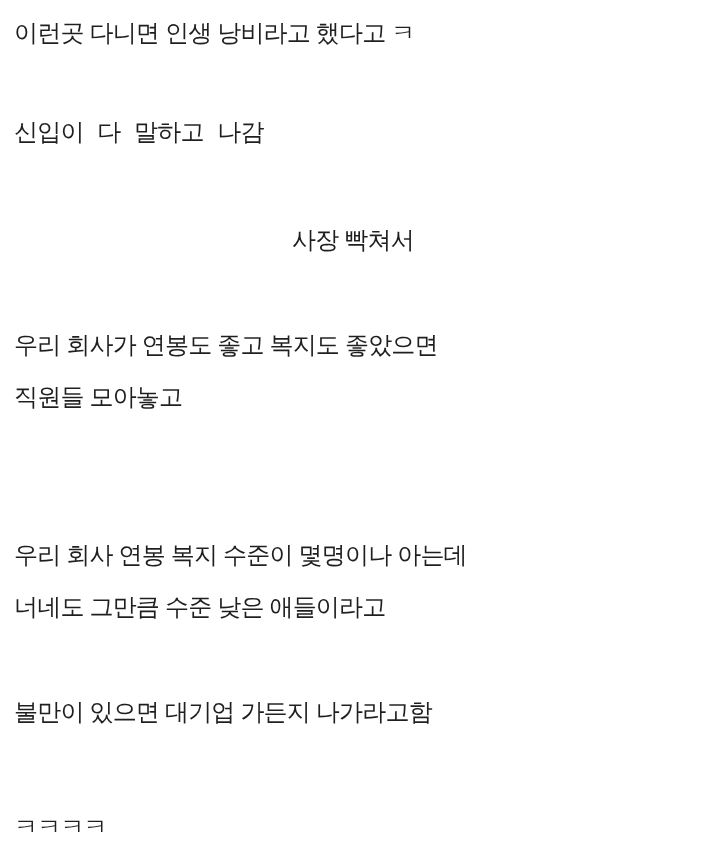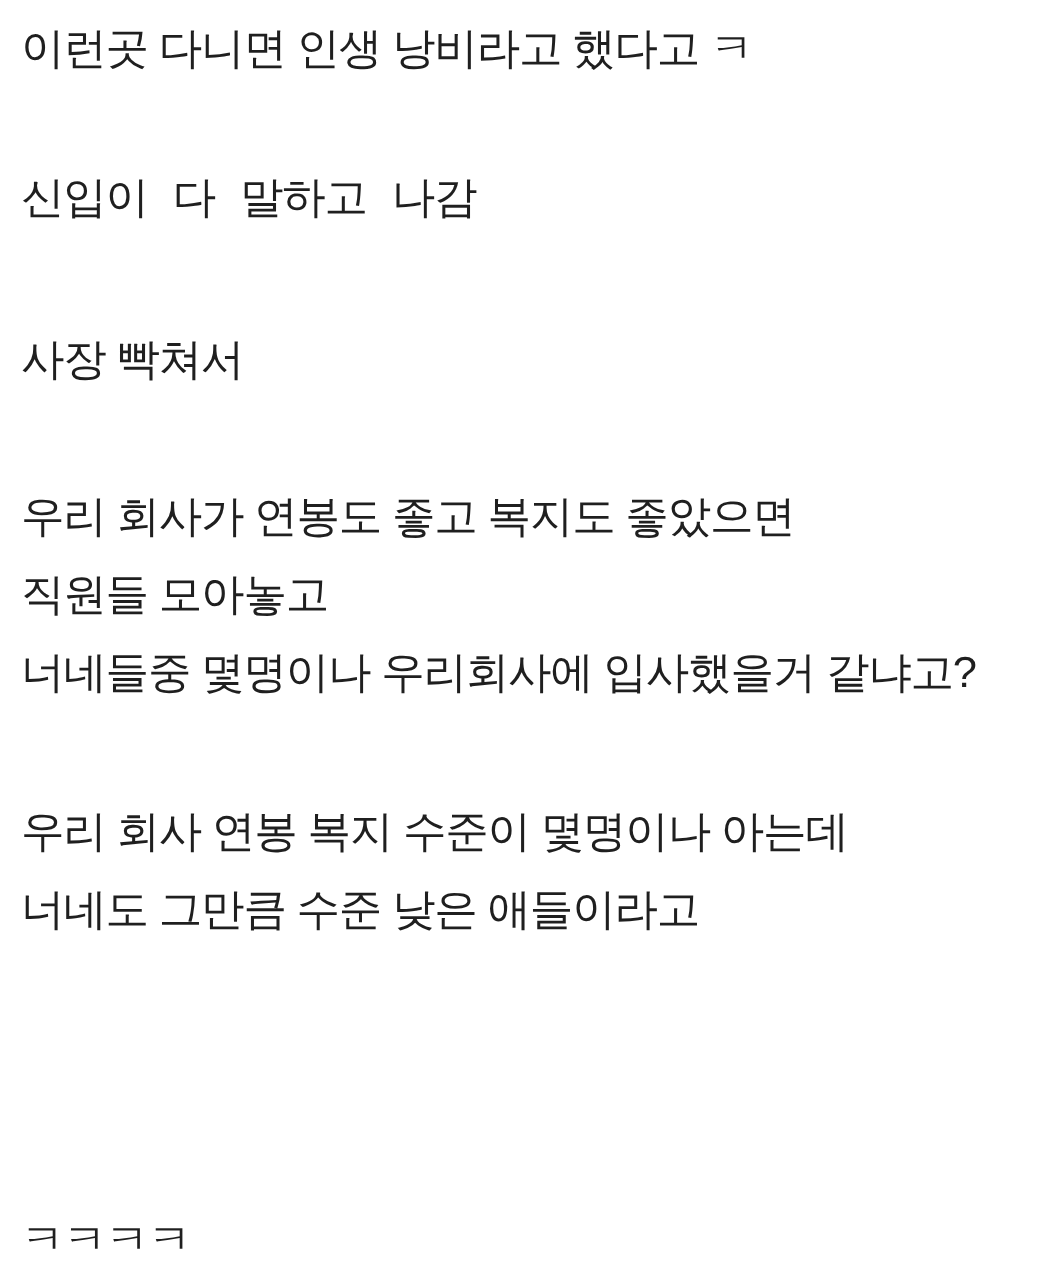--- a/index.html
+++ b/index.html
@@ -17,32 +17,32 @@
     position: relative;
     width: 702px;
     height: 851px;
   }
   .para {
     position: absolute;
     left: 14px;
     right: 10px;
     margin: 0;
     color: var(--fg, #1f1f1f);
-    font-size: 29px;
+    font-size: 24px;
     line-height: 52px;
     font-weight: 400;
     letter-spacing: -0.8px;
     white-space: nowrap;
   }
   .line {
     display: block;
   }
   .p1 { top: 7px; }
   .p2 { top: 108px; font-family: Liberation Mono, monospace; }
-  .p3 { top: 214px; }
+  .p3 { top: 214px; text-align: center; }
   .p4 { top: 319px; }
   .p5 { top: 529px; }
   .p6 { top: 686px; }
   .p7 { top: 801px; }
 </style>
 </head>
 <body>
 
 <div class="post">
 
@@ -54,26 +54,28 @@
     <span class="line">신입이 다 말하고 나감</span>
   </p>
 
   <p class="para p3">
     <span class="line">사장 빡쳐서</span>
   </p>
 
   <p class="para p4">
     <span class="line">우리 회사가 연봉도 좋고 복지도 좋았으면</span>
     <span class="line">직원들 모아놓고</span>
-    <span class="line">너네들중 몇명이나 우리회사에 입사했을거 같냐고?</span>
   </p>
 
   <p class="para p5">
     <span class="line">우리 회사 연봉 복지 수준이 몇명이나 아는데</span>
     <span class="line">너네도 그만큼 수준 낮은 애들이라고</span>
   </p>
 
+  <p class="para p6">
+    <span class="line">불만이 있으면 대기업 가든지 나가라고함</span>
+  </p>
 
   <p class="para p7">
     <span class="line">ㅋㅋㅋㅋ</span>
   </p>
 
 </div>
 
 </body></html>

